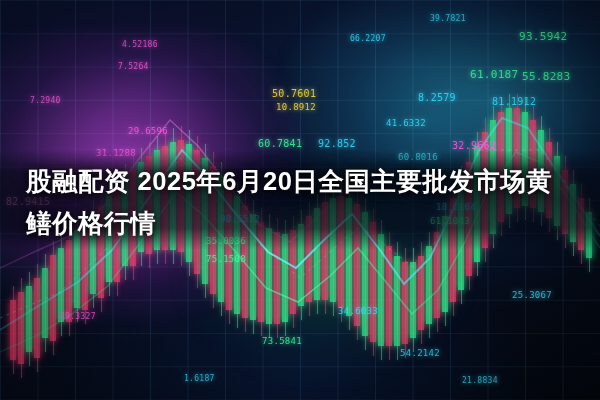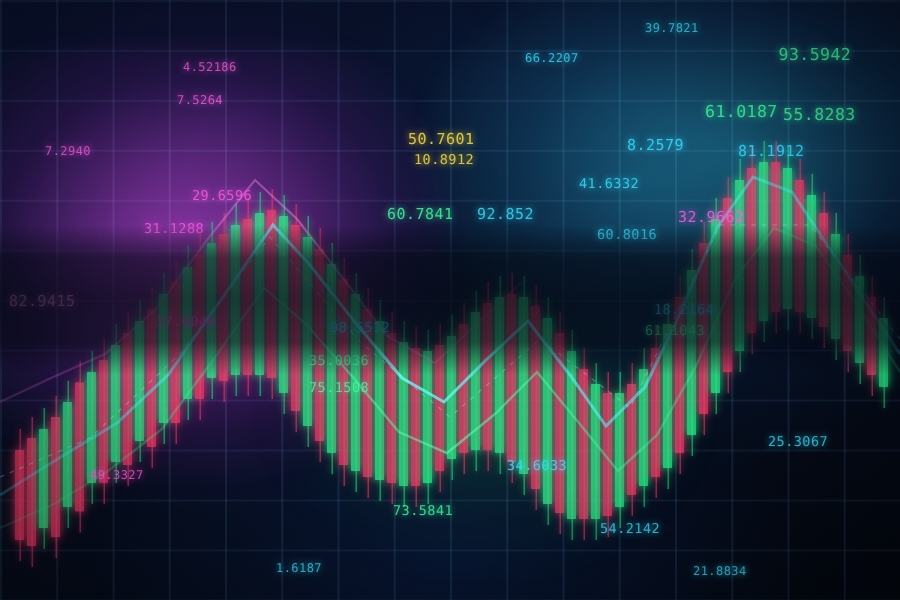--- a/index.html
+++ b/index.html
@@ -348,14 +348,15 @@
       <span class="tick" style="left: 462px; top: 376px; font-size: 8px; color: rgb(53, 224, 255);">21.8834</span>
       <span class="tick" style="left: 60px; top: 312px; font-size: 8px; color: rgb(255, 92, 224);">49.3327</span>
       <span class="tick" style="left: 30px; top: 96px; font-size: 8px; color: rgb(255, 92, 224);">7.2940</span>
       <span class="tick" style="left: 350px; top: 34px; font-size: 8px; color: rgb(53, 224, 255);">66.2207</span>
     </div>
 
   <div class="vignette"></div>
 
   <div class="title-scrim"></div>
 
+  <div class="headline">股融配资 2025年6月20日全国主要批发市场黄鳝价格行情</div>
 
 </div>
 
 </body></html>

